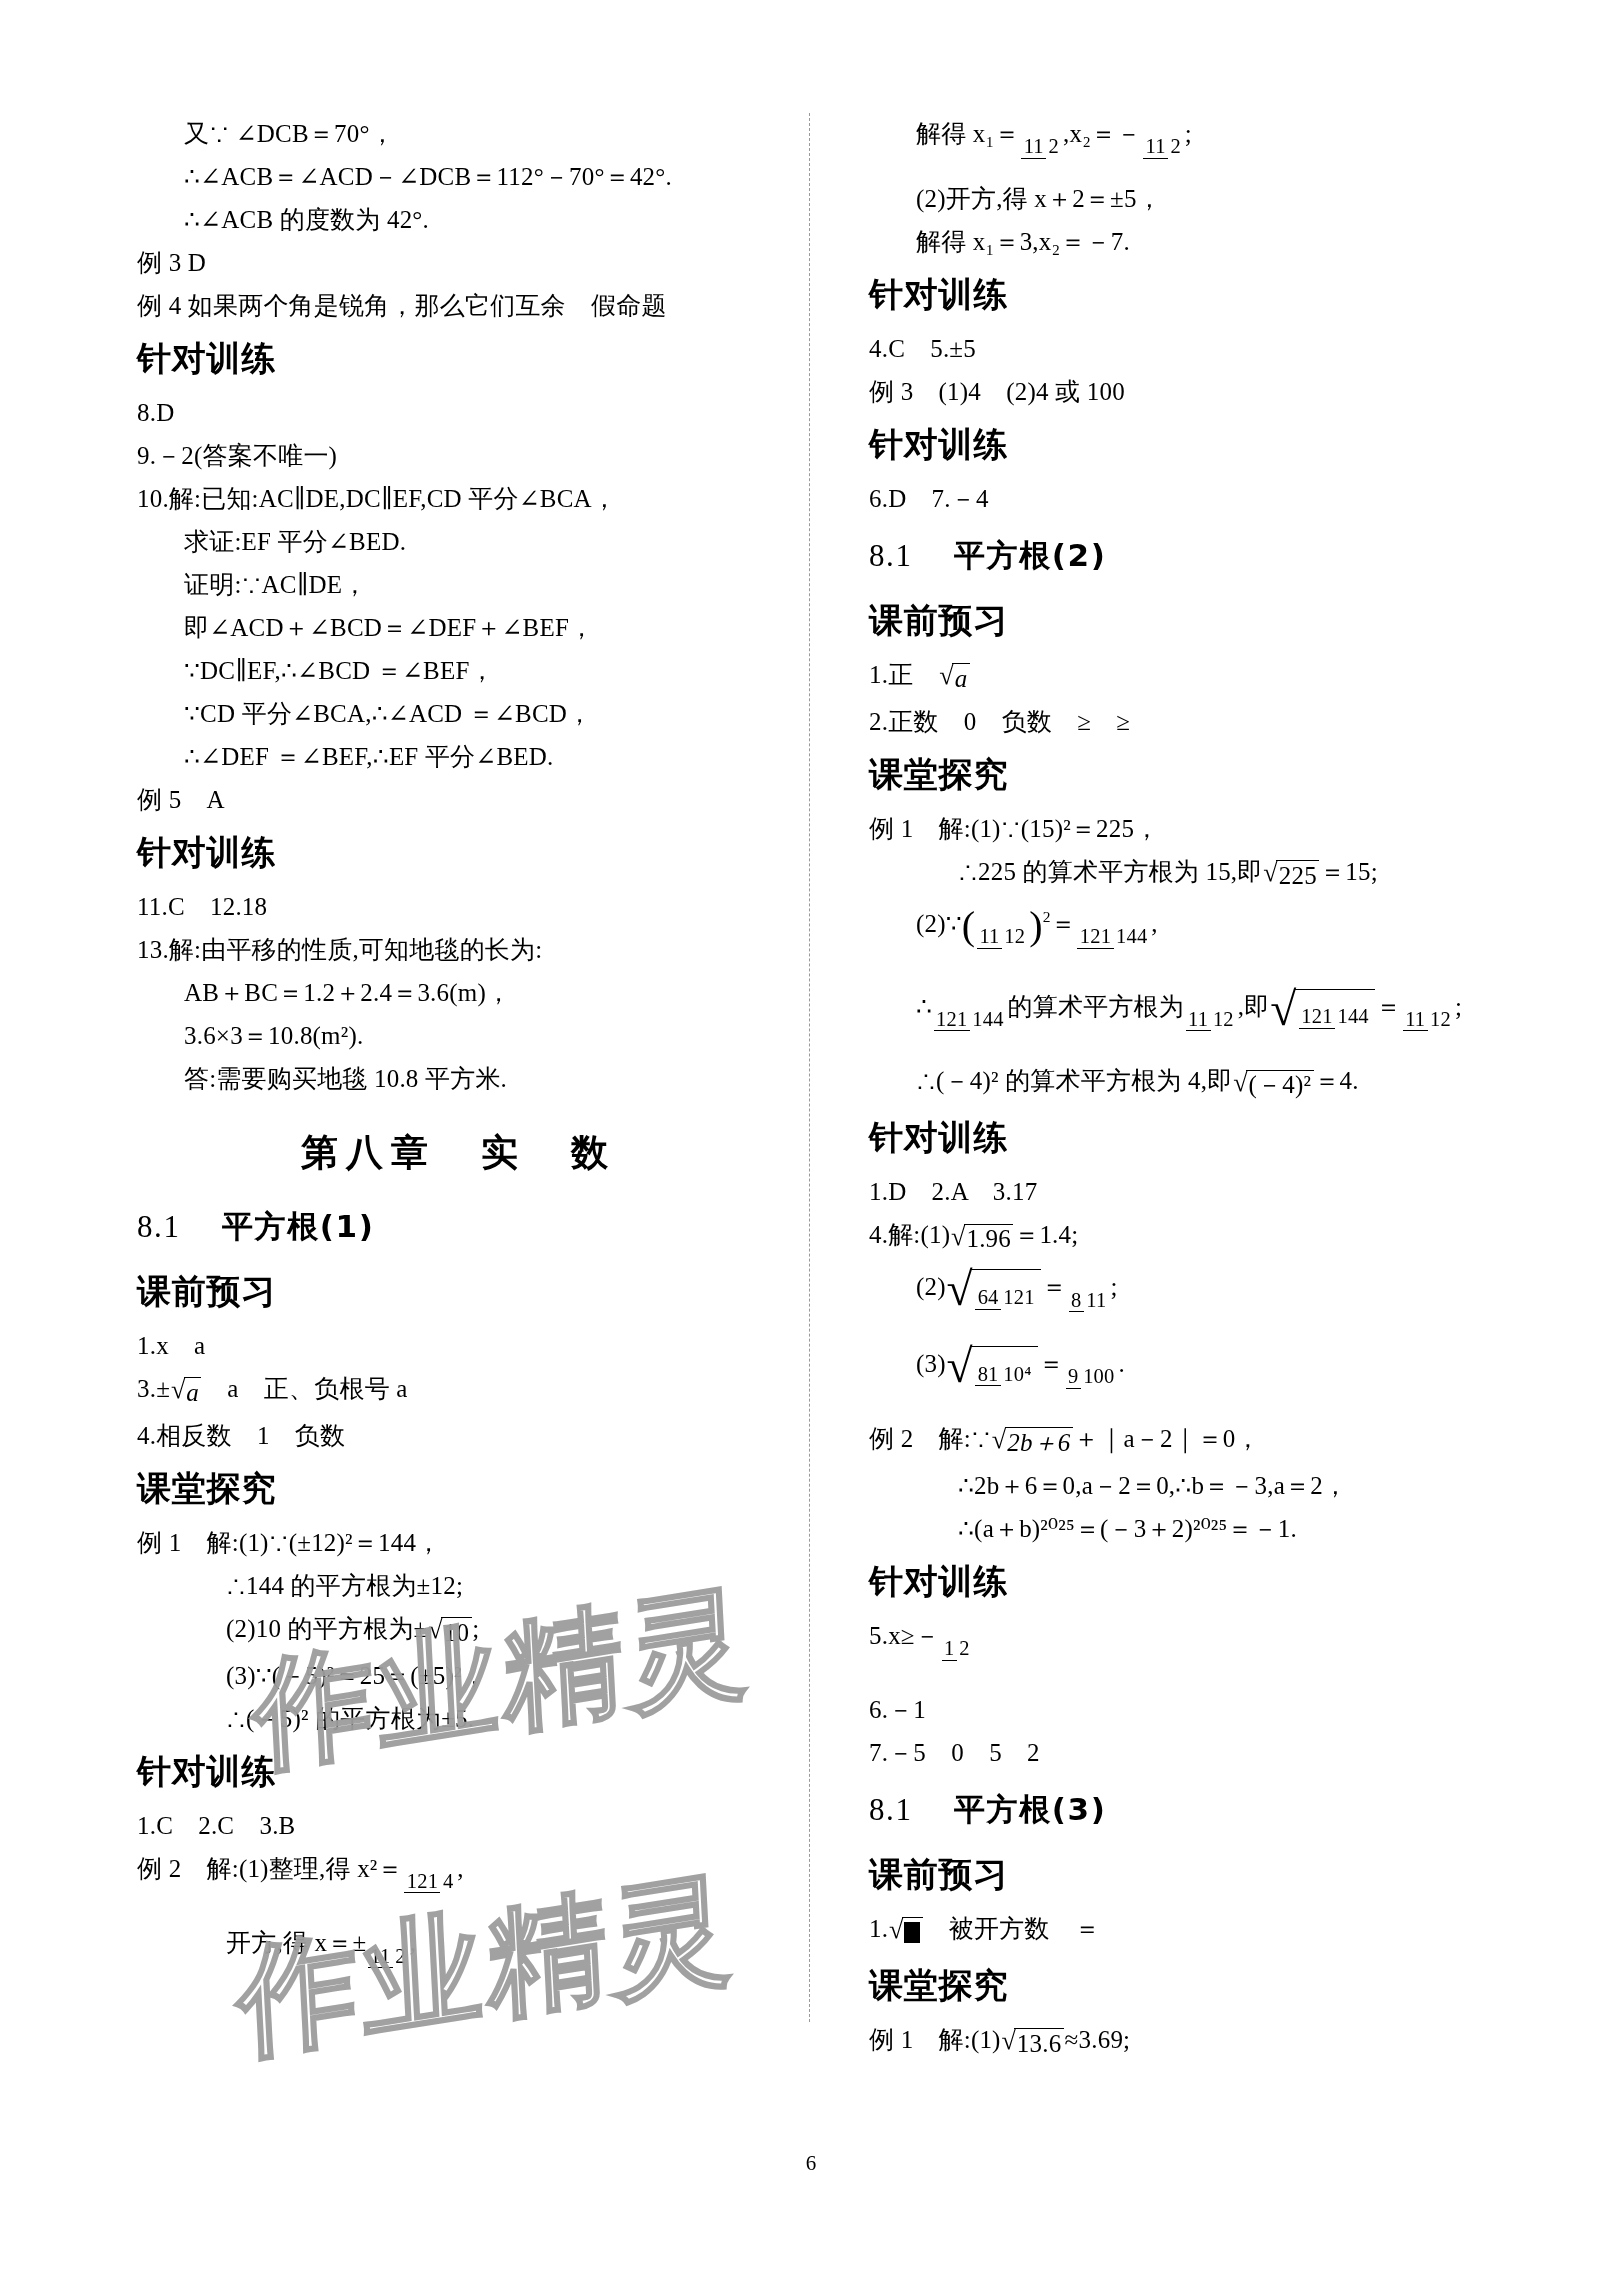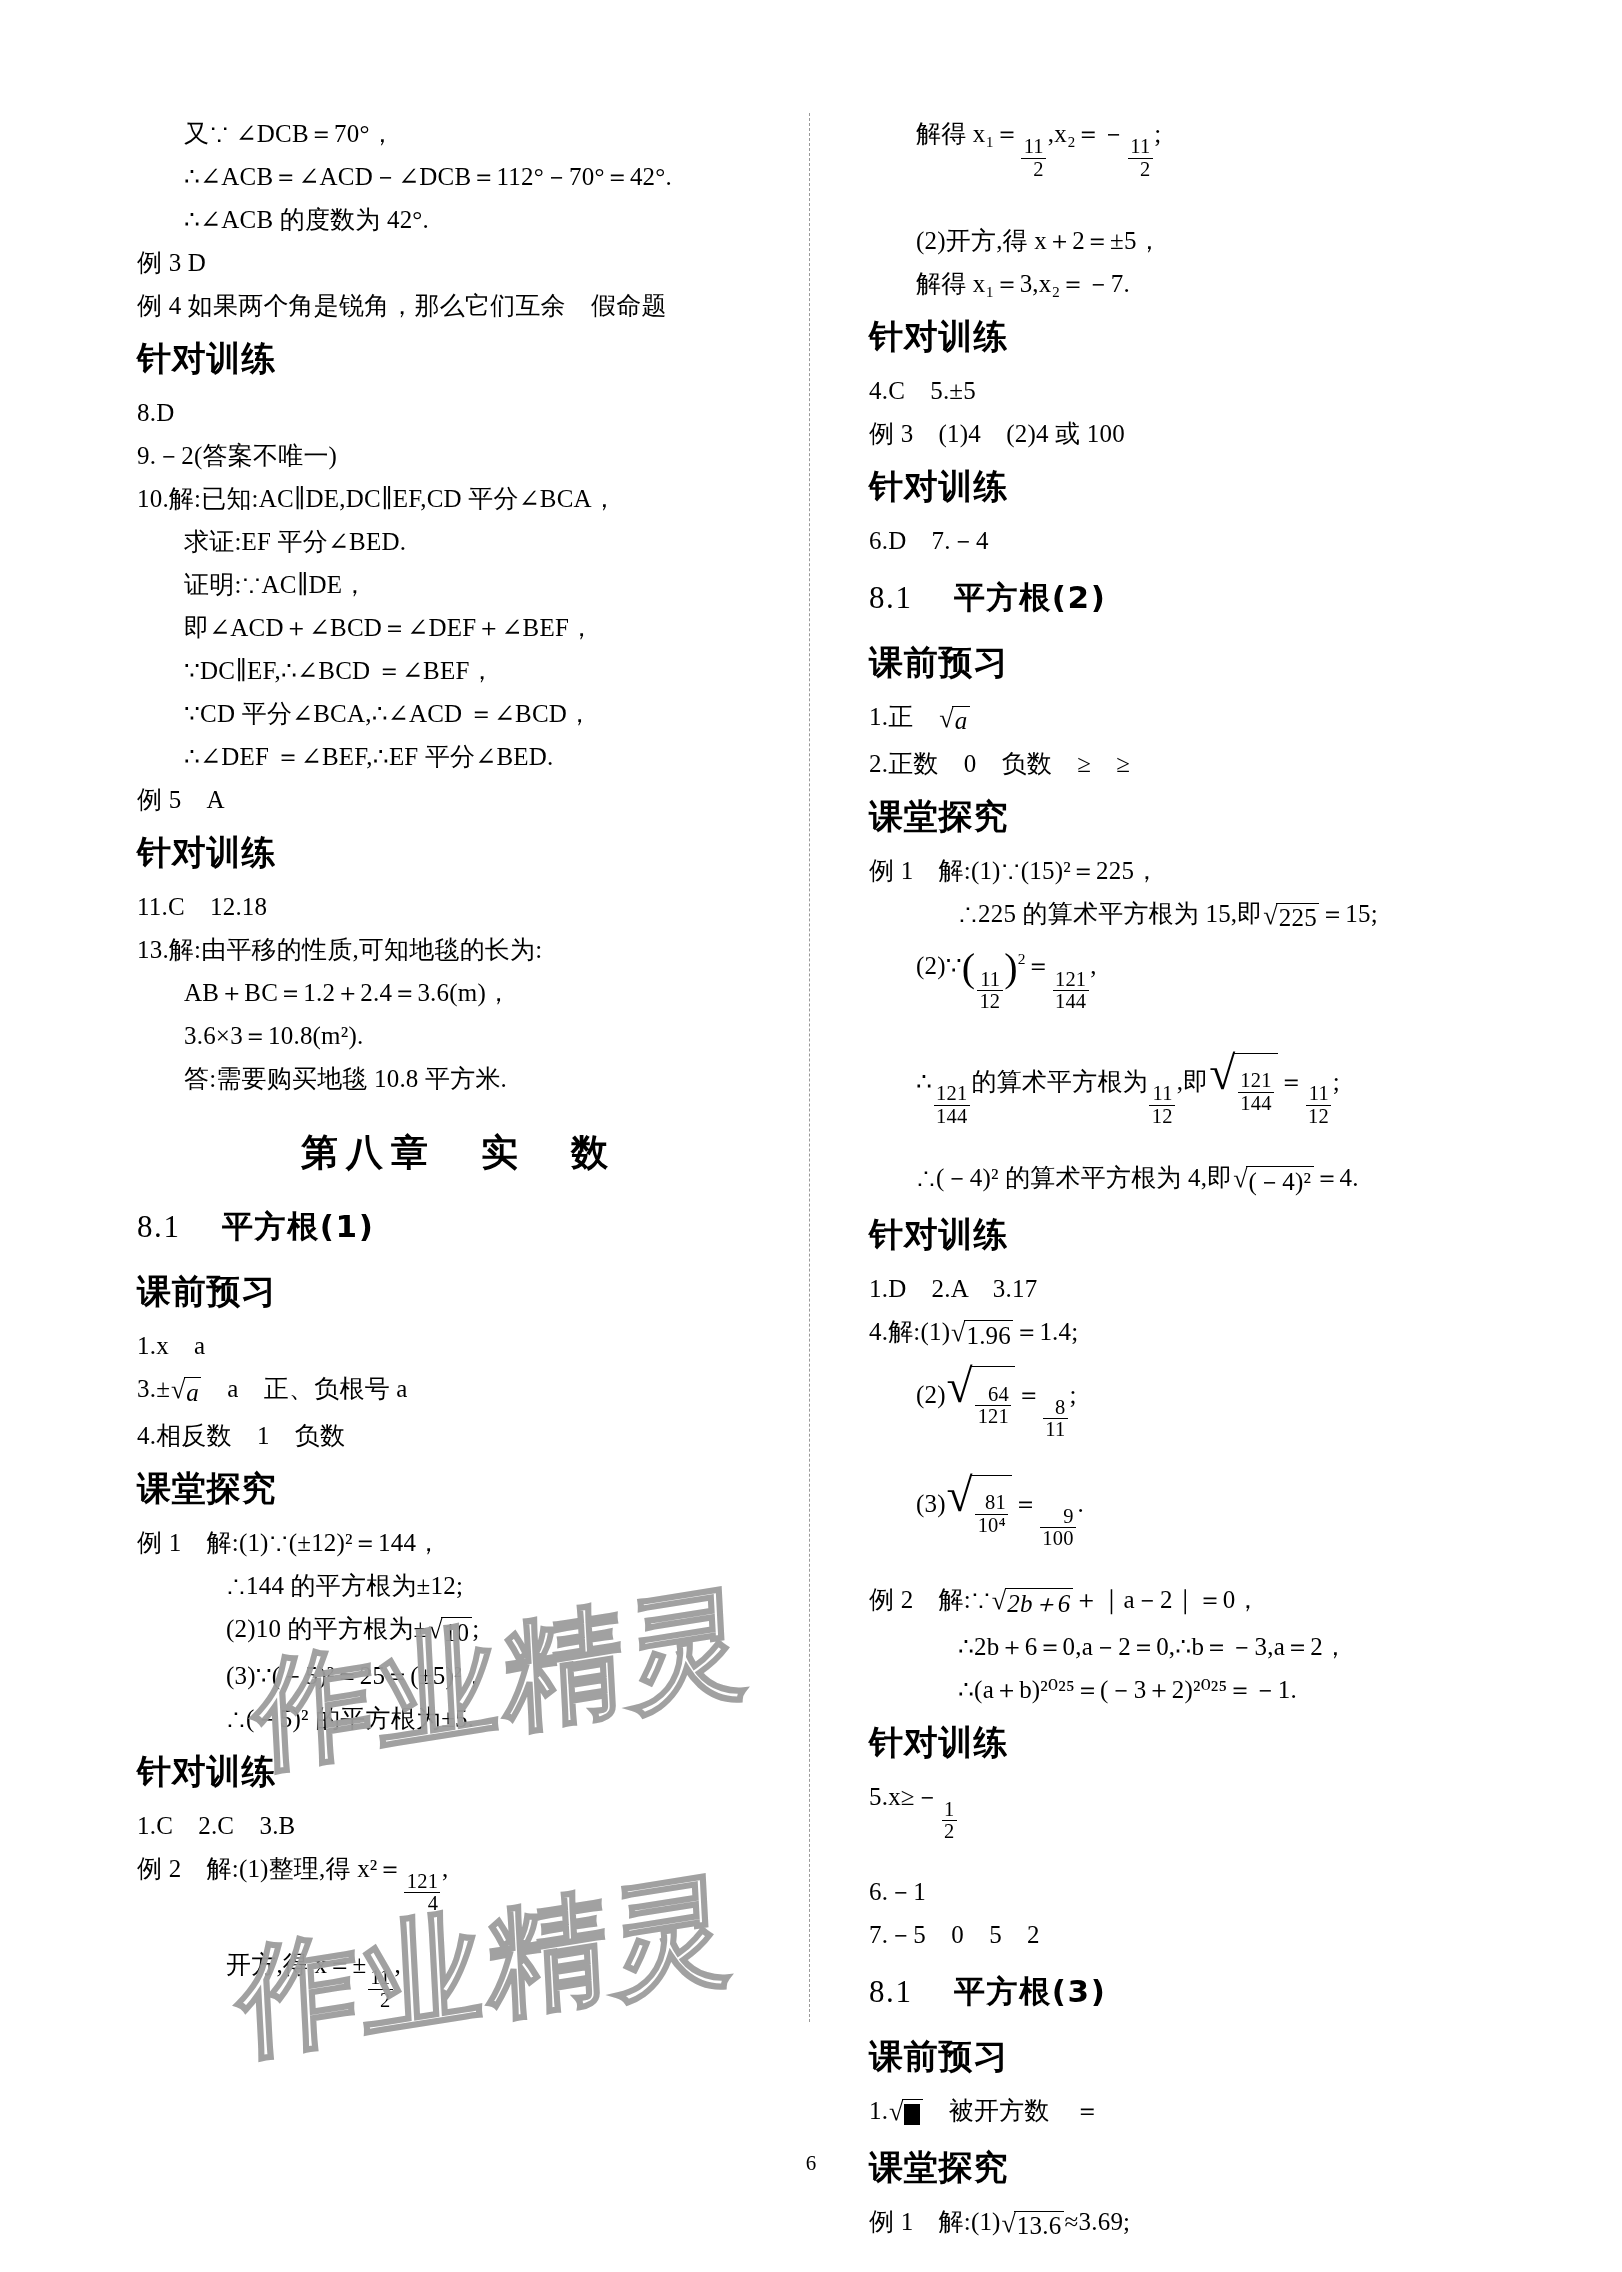--- a/index.html
+++ b/index.html
@@ -84,23 +84,23 @@
   .section-title .num {
     font-family: "Liberation Serif","DejaVu Serif",serif;
     font-weight: normal;
     font-size: 31px;
   }
   .mathy { font-style: italic; font-family: "Liberation Serif","DejaVu Serif",serif; }
 
   
   .frac {
     display: inline-flex;
-    flex-direction: column;
+    flex-direction: row;
     vertical-align: -0.55em;
-    text-align: right;
+    text-align: left;
     font-size: 0.82em;
     line-height: 1.05;
     margin: 0 1.6px;
   }
   .frac .nu { border-bottom: 1.3px solid #000; padding: 0 2.4px; }
   .frac .de { padding: 0 2.4px; }
 
   
   .rad {
     display: inline-flex;
@@ -220,21 +220,21 @@
         <span>开方,得 x＝±</span><span class="frac">
             <span class="nu">11</span>
             <span class="de">2</span>
           </span><span>,</span>
       </div>
 
     </div>
 
     <div class="col right">
 
-      <div class="line ind1" style="margin-bottom:48px">
+      <div class="line ind1" style="margin-bottom:27px">
         <span>解得 x₁＝</span><span class="frac">
             <span class="nu">11</span>
             <span class="de">2</span>
           </span><span>,x₂＝－</span><span class="frac">
             <span class="nu">11</span>
             <span class="de">2</span>
           </span><span>;</span>
       </div>
 
       <div class="line ind1">(2)开方,得 x＋2＝±5，</div>

